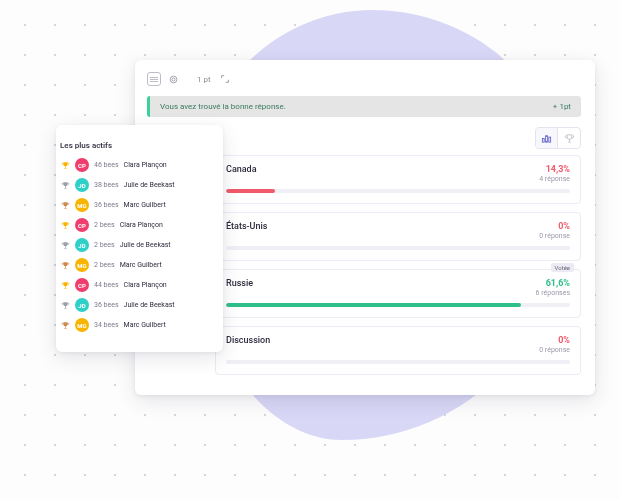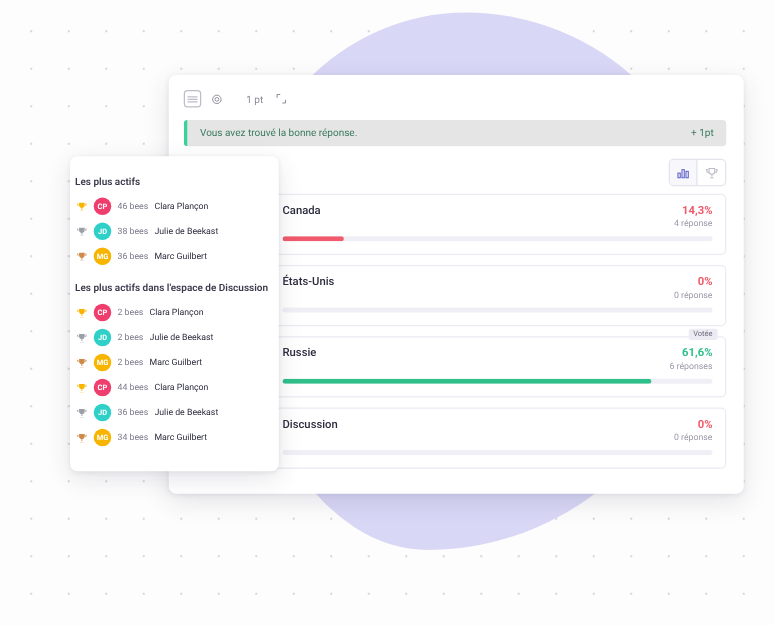--- a/index.html
+++ b/index.html
@@ -290,21 +290,20 @@
     <div class="lrow">
       <span class="trophy">
         <svg width="9" height="9" viewBox="0 0 24 24" fill="#cf8a4b">
           <path d="M6 3h12v5a6 6 0 0 1-12 0zM4 5H2v2a3 3 0 0 0 3 3M20 5h2v2a3 3 0 0 1-3 3M11 14h2v4h-2zM8 20h8v1H8z"></path>
         </svg>
       </span>
       <span class="avatar" style="background:#f7b500">MG</span>
       <span class="bees">36 bees</span>
       <span class="uname">Marc Guilbert</span>
     </div>
-    <div class="section-title mt">Les plus actifs dans l'espace de Discussion</div>
     <div class="lrow">
       <span class="trophy">
         <svg width="9" height="9" viewBox="0 0 24 24" fill="#f7b500">
           <path d="M6 3h12v5a6 6 0 0 1-12 0zM4 5H2v2a3 3 0 0 0 3 3M20 5h2v2a3 3 0 0 1-3 3M11 14h2v4h-2zM8 20h8v1H8z"></path>
         </svg>
       </span>
       <span class="avatar" style="background:#ef3e6d">CP</span>
       <span class="bees">2 bees</span>
       <span class="uname">Clara Plançon</span>
     </div>

